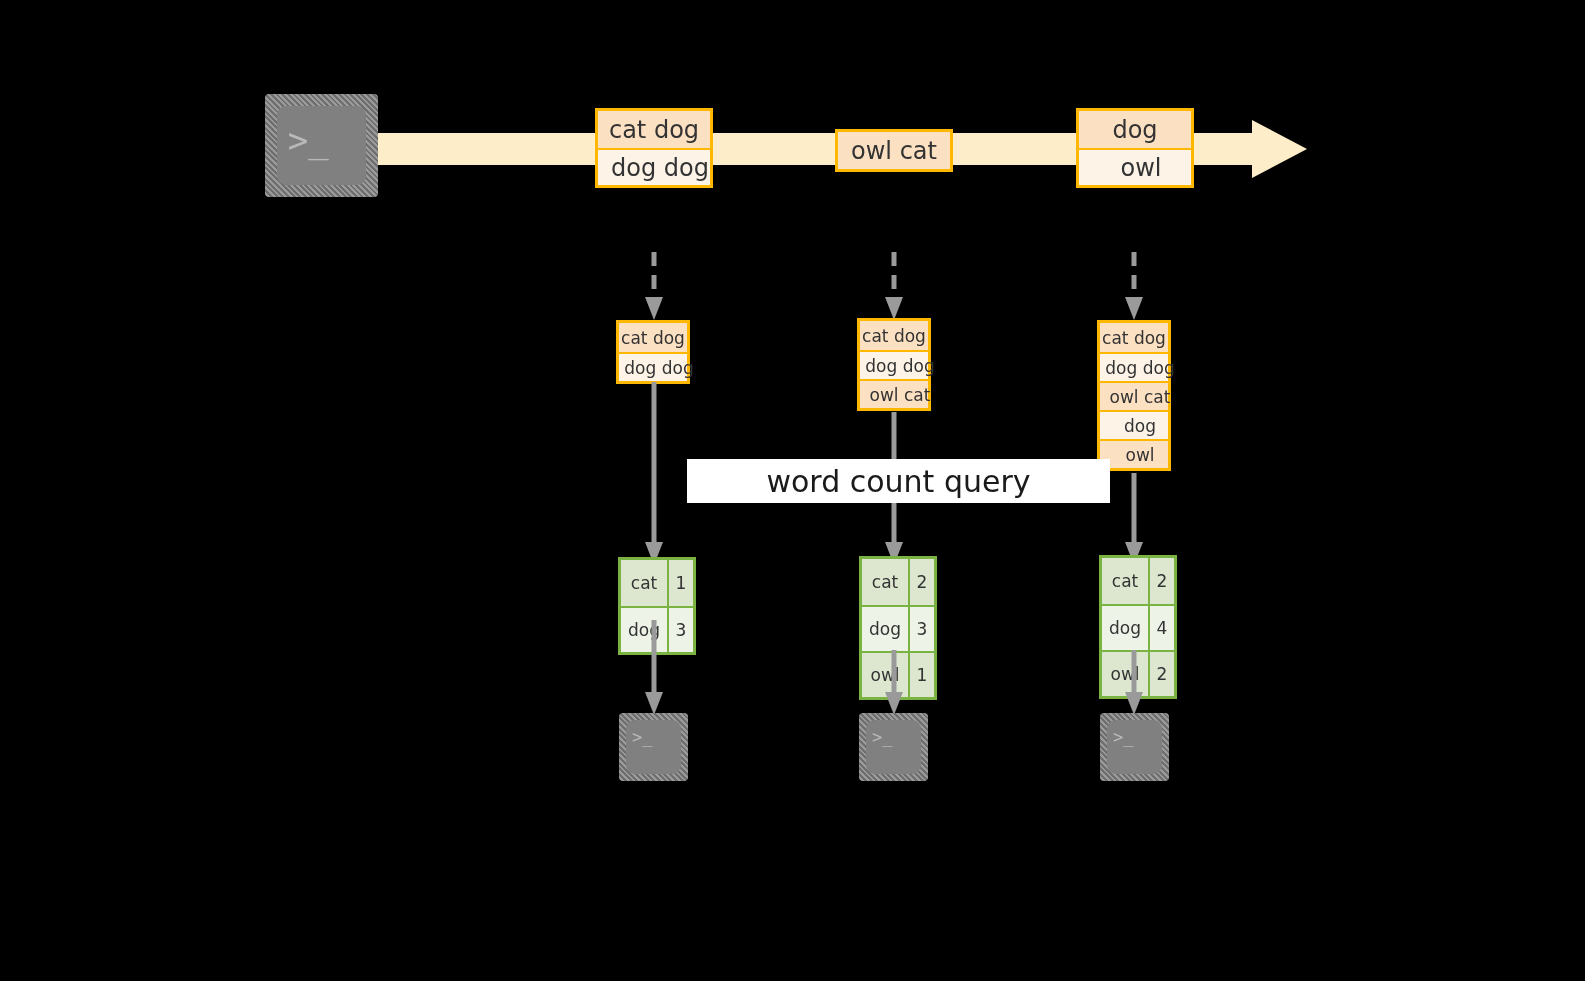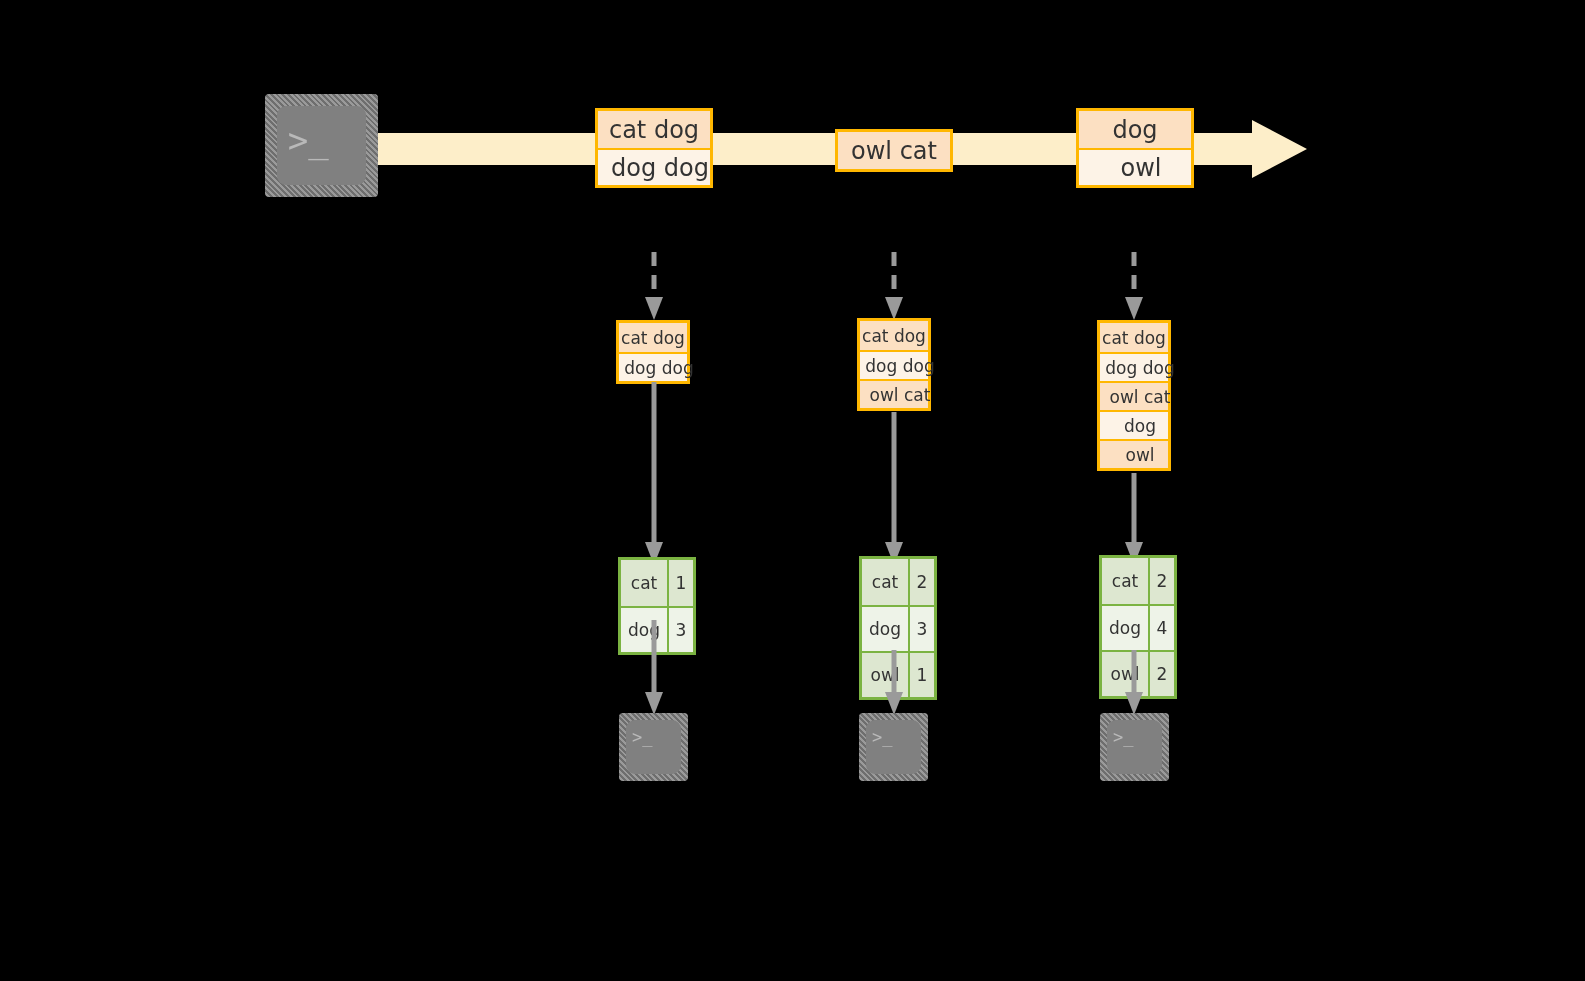--- a/index.html
+++ b/index.html
@@ -229,20 +229,23 @@
       <polygon points="9,153 0,130 18,130" fill="#9a9a9a"></polygon>
     </svg>
   </div>
   <div class="conn" style="left:1125px; top:473px; width:18px; height:92px;">
     <svg width="18" height="92" viewBox="0 0 18 92" xmlns="http://www.w3.org/2000/svg">
       <line x1="9" y1="0" x2="9" y2="72" stroke="#9a9a9a" stroke-width="5"></line>
       <polygon points="9,92 0,69 18,69" fill="#9a9a9a"></polygon>
     </svg>
   </div>
 
+  <div class="query-band">
+    <span class="label">word count query</span>
+  </div>
 
   <div class="res-table" style="left:618px; top:557px;">
     <div class="row shade-a">
       <span class="cell word">cat</span>
       <span class="cell count">1</span>
     </div>
     <div class="row shade-b">
       <span class="cell word">dog</span>
       <span class="cell count">3</span>
     </div>

